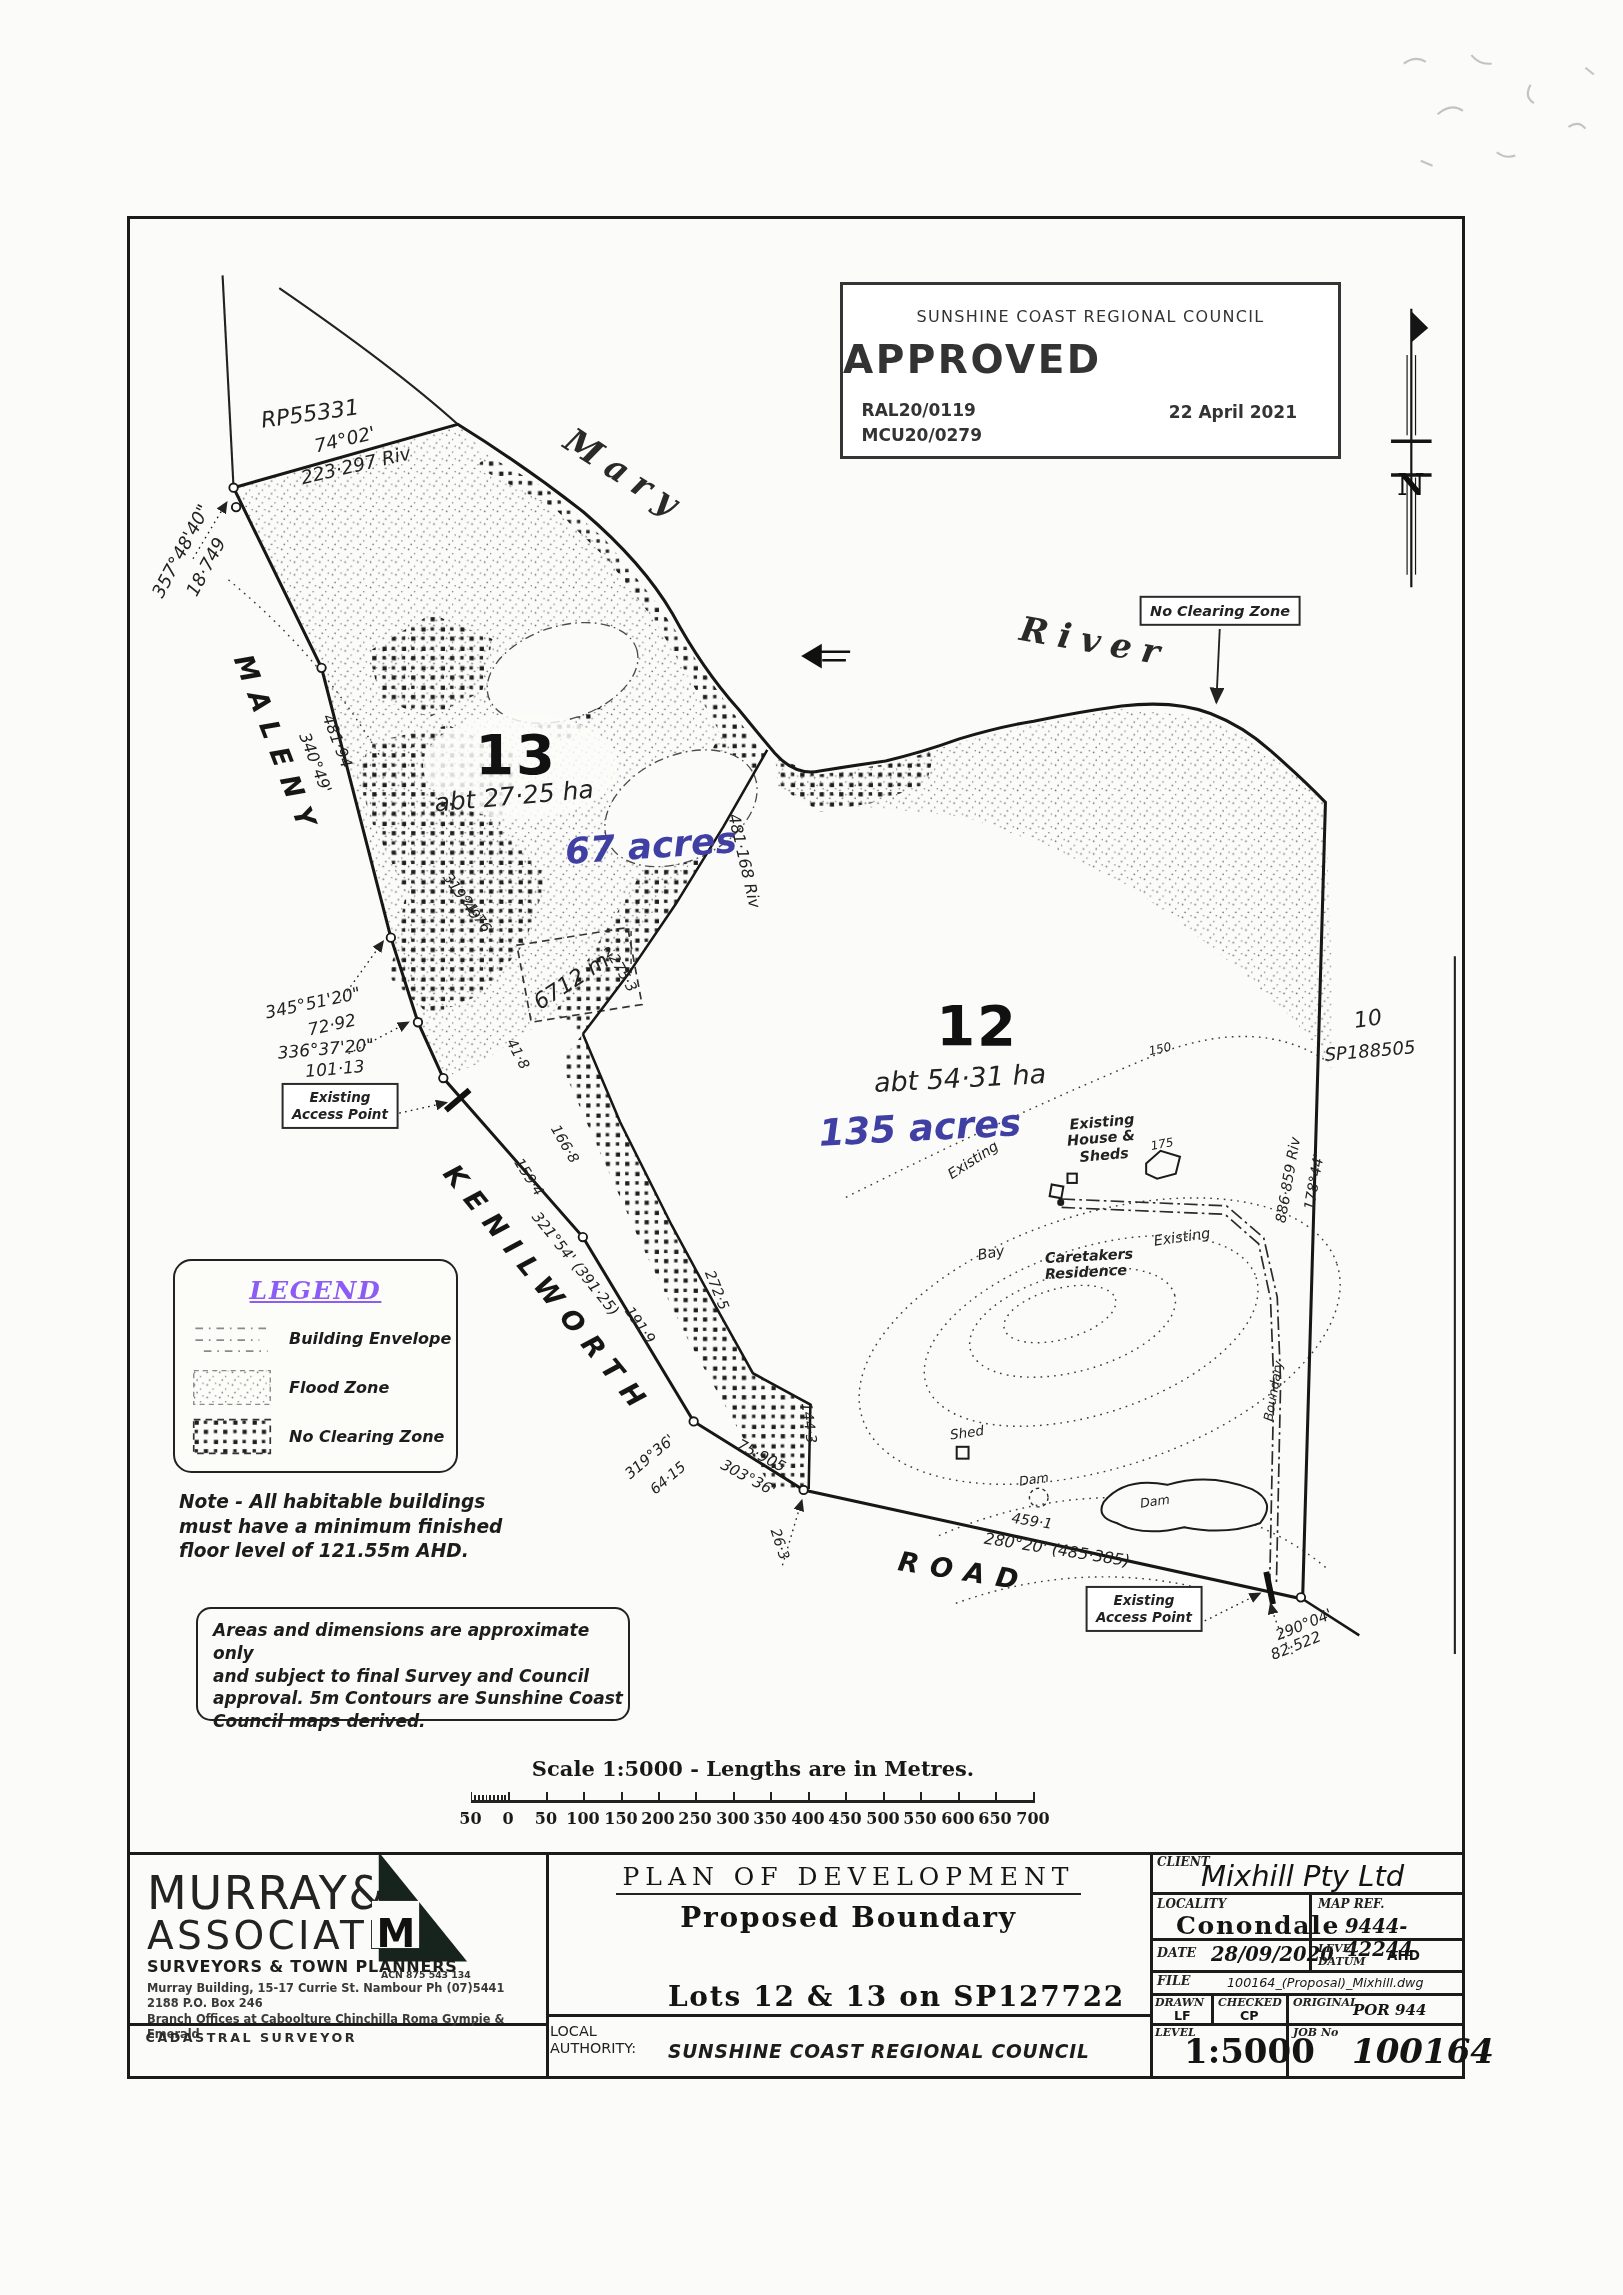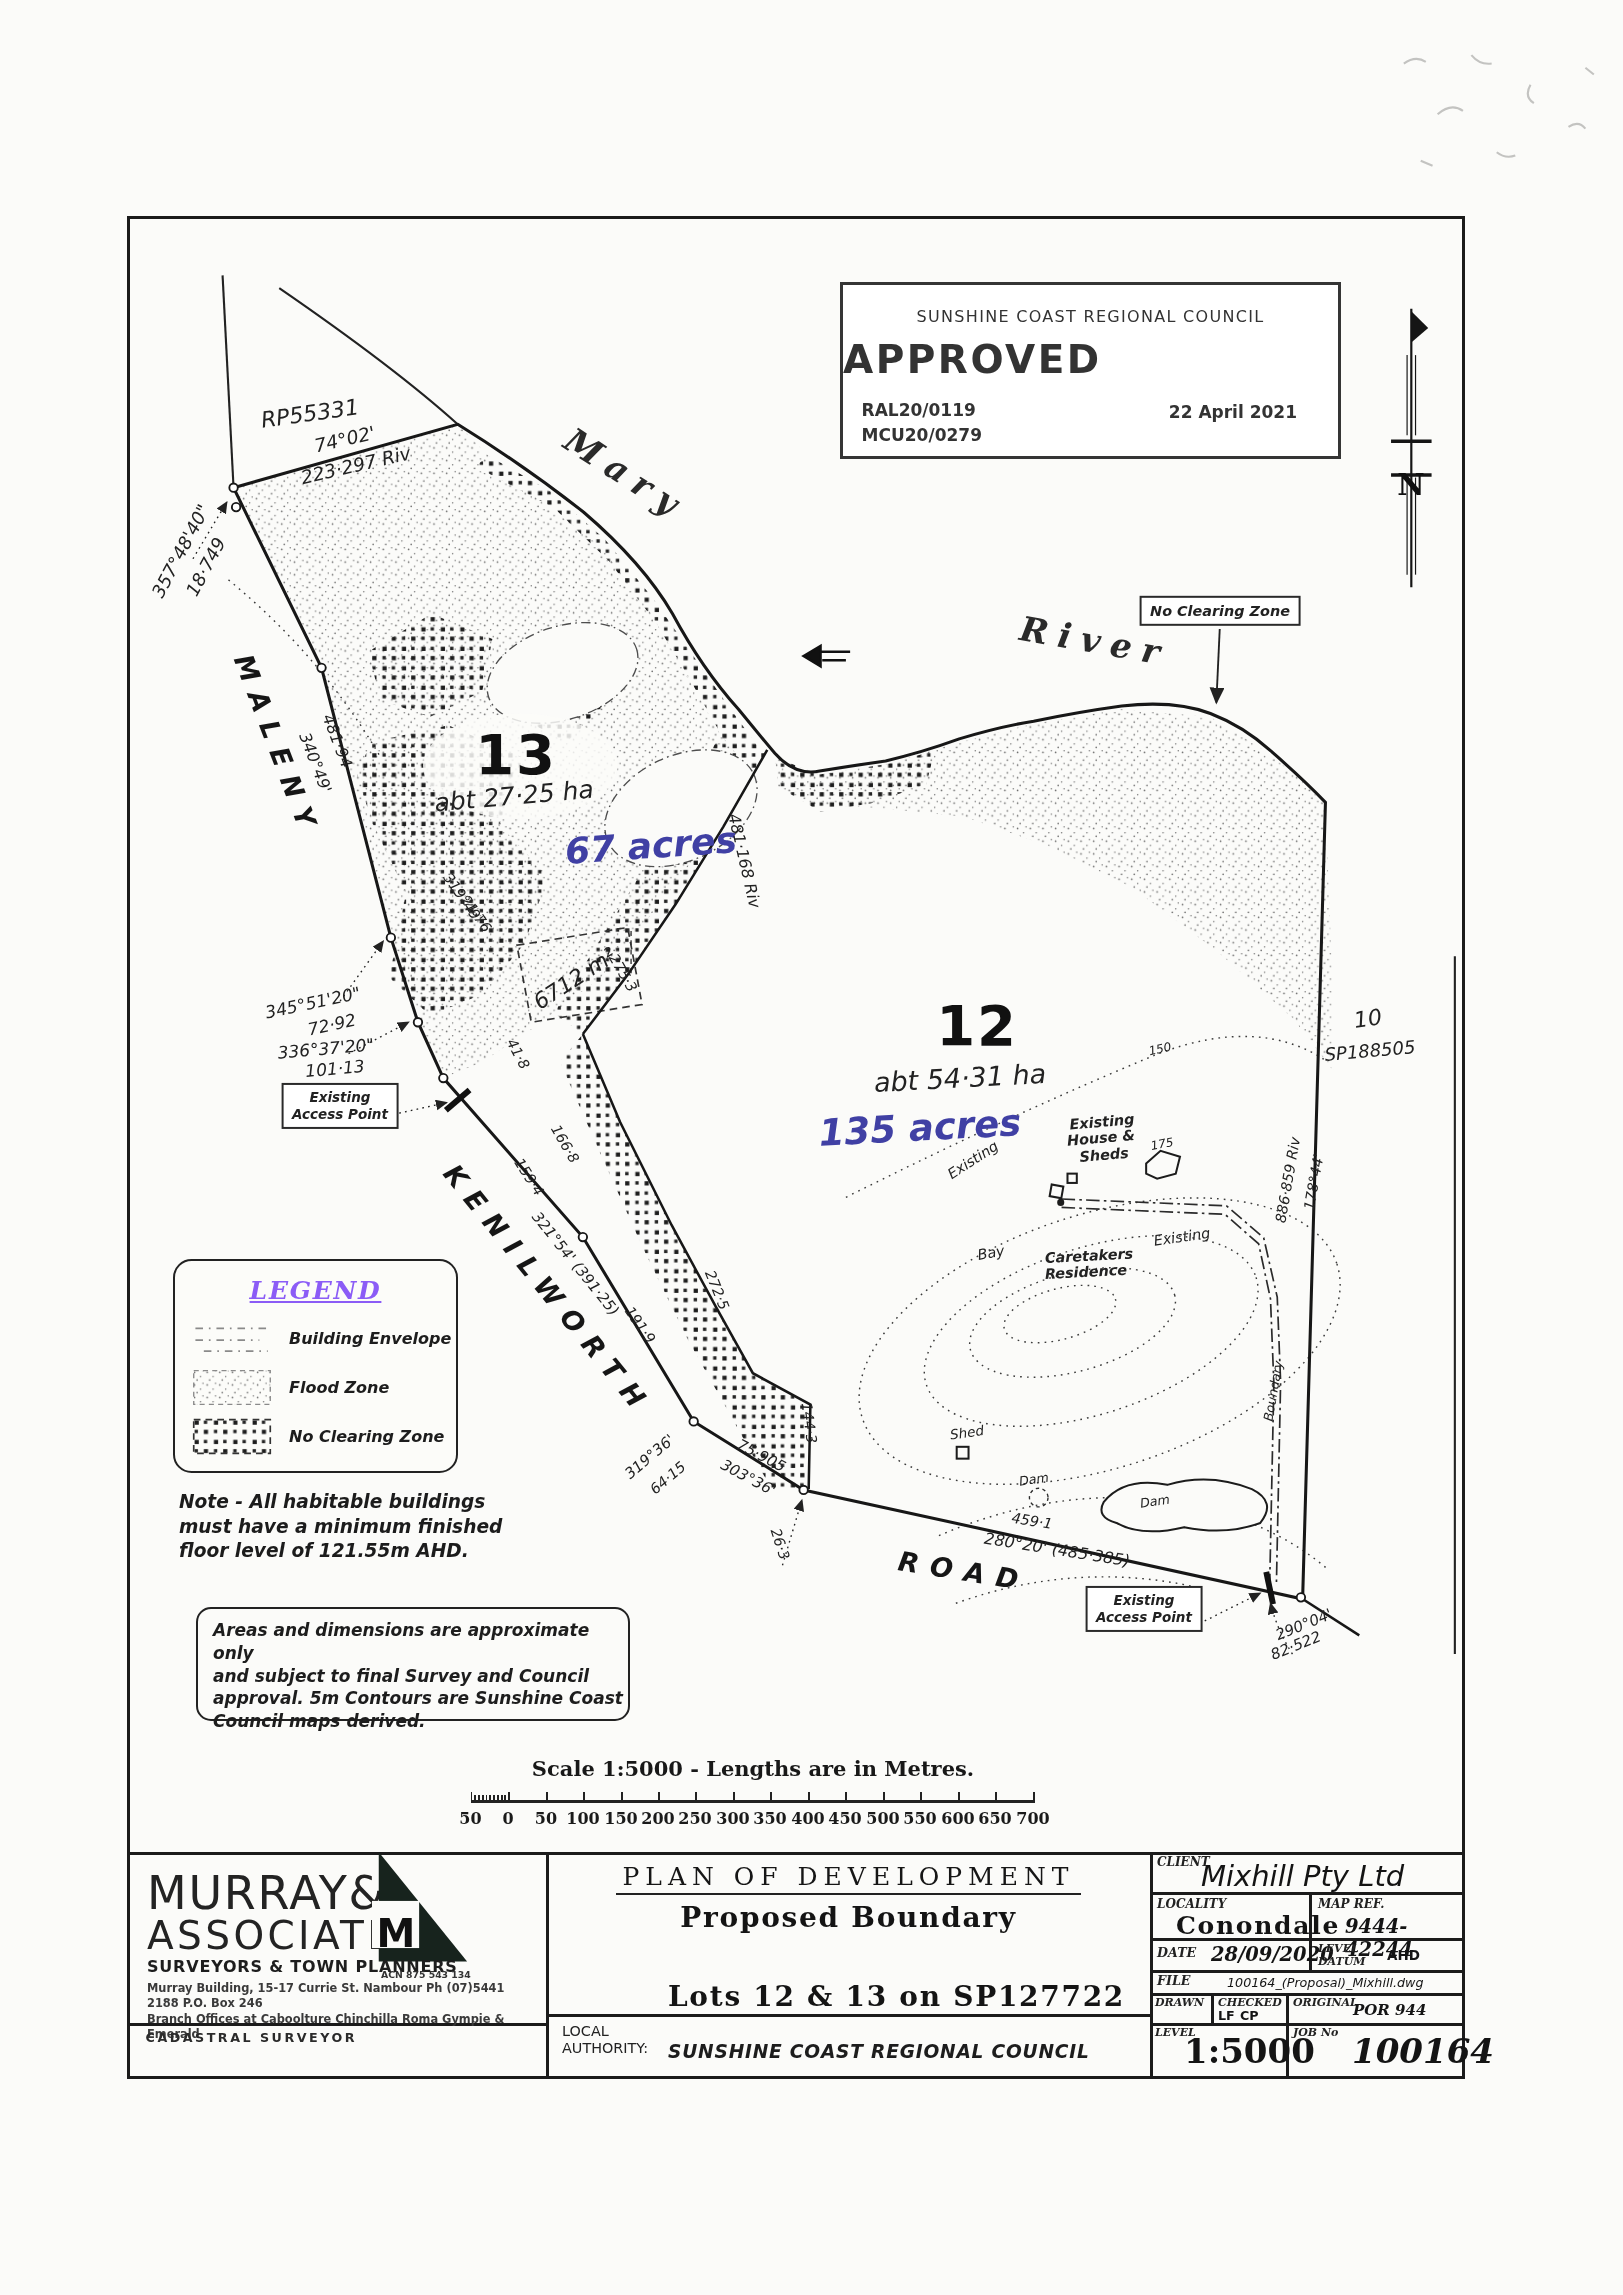--- a/index.html
+++ b/index.html
@@ -57,21 +57,21 @@
   .murray2{position:absolute;left:20px;top:61px;font-size:39px;letter-spacing:3.4px;color:#232323;}
   .murraytag{position:absolute;left:20px;top:105px;font-size:16px;font-weight:bold;letter-spacing:0.8px;}
   .murrayaddr{position:absolute;left:20px;top:129px;font-size:11.4px;font-weight:bold;line-height:1.35;color:#3a3a3a;width:372px;}
   .acn{position:absolute;left:254px;top:117px;font-size:9.3px;font-weight:bold;color:#333;}
   .cadastral{position:absolute;left:18.6px;top:178px;font-size:12.7px;font-weight:bold;letter-spacing:2.5px;color:#2b2b2b;}
   .plantitle{position:absolute;left:419px;width:605px;top:10px;text-align:center;}
   .plantitle span{font-family:"DejaVu Serif",serif;font-size:25px;letter-spacing:6px;color:#161616;
       border-bottom:2.5px solid #222;padding:0 6.8px 1.7px;}
   .sub{position:absolute;left:419px;width:605px;text-align:center;font-family:"DejaVu Serif",serif;
       font-weight:bold;font-size:28px;letter-spacing:1.7px;color:#141414;}
-  .localauth .l1{position:absolute;left:423px;top:171px;font-size:14.4px;color:#222;line-height:1.2;padding-left:12px;}
+  .localauth .l1{position:absolute;left:423px;top:171px;font-size:14.4px;color:#222;line-height:1.2;}
   .localauth .v{position:absolute;left:541px;top:189px;font-size:18.6px;font-weight:bold;font-style:italic;letter-spacing:0.8px;}
   .tbv{position:absolute;color:#141414;}
 </style>
 </head>
 <body>
 
 <div class="page">
 
   <svg class="abs" style="left:1370px;top:34px;" width="245" height="152" viewBox="0 0 290 180">
     <g stroke="#c3c3c1" stroke-width="2.5" fill="none">
@@ -437,21 +437,21 @@
     <div class="lab" style="left:1191px;top:90px;font-size:11px;line-height:1.2;">
       <div>LEVEL</div>
       <div>DATUM</div>
     </div>
     <div class="tbv" style="left:1260px;top:95px;font-size:13.5px;font-weight:bold;">AHD</div>
 
     <div class="lab" style="left:1030px;top:121px;font-size:12.7px;">FILE</div>
     <div class="tbv" style="left:1100px;top:123px;font-size:12.7px;font-style:italic;">100164_(Proposal)_Mixhill.dwg</div>
 
     <div class="lab" style="left:1028px;top:144px;font-size:11px;">DRAWN</div>
-    <div class="tbv" style="left:1047px;top:156px;font-size:12.7px;font-weight:bold;margin-left:44px;">LF</div>
+    <div class="tbv" style="left:1047px;top:156px;font-size:12.7px;font-weight:bold;">LF</div>
     <div class="lab" style="left:1091px;top:144px;font-size:11px;">CHECKED</div>
     <div class="tbv" style="left:1113px;top:156px;font-size:12.7px;font-weight:bold;">CP</div>
     <div class="lab" style="left:1166px;top:144px;font-size:11px;">ORIGINAL</div>
     <div class="tbv serifbold" style="left:1226px;top:149px;font-size:15px;font-style:italic;">POR 944</div>
 
     <div class="lab" style="left:1028px;top:174px;font-size:11px;">LEVEL</div>
     <div class="tbv serifbold" style="left:1057px;top:179px;font-size:34px;">1:5000</div>
     <div class="lab" style="left:1166px;top:174px;font-size:11px;">JOB No</div>
     <div class="tbv serifbold" style="left:1225px;top:179px;font-size:34px;font-style:italic;">100164</div>
   </div>

